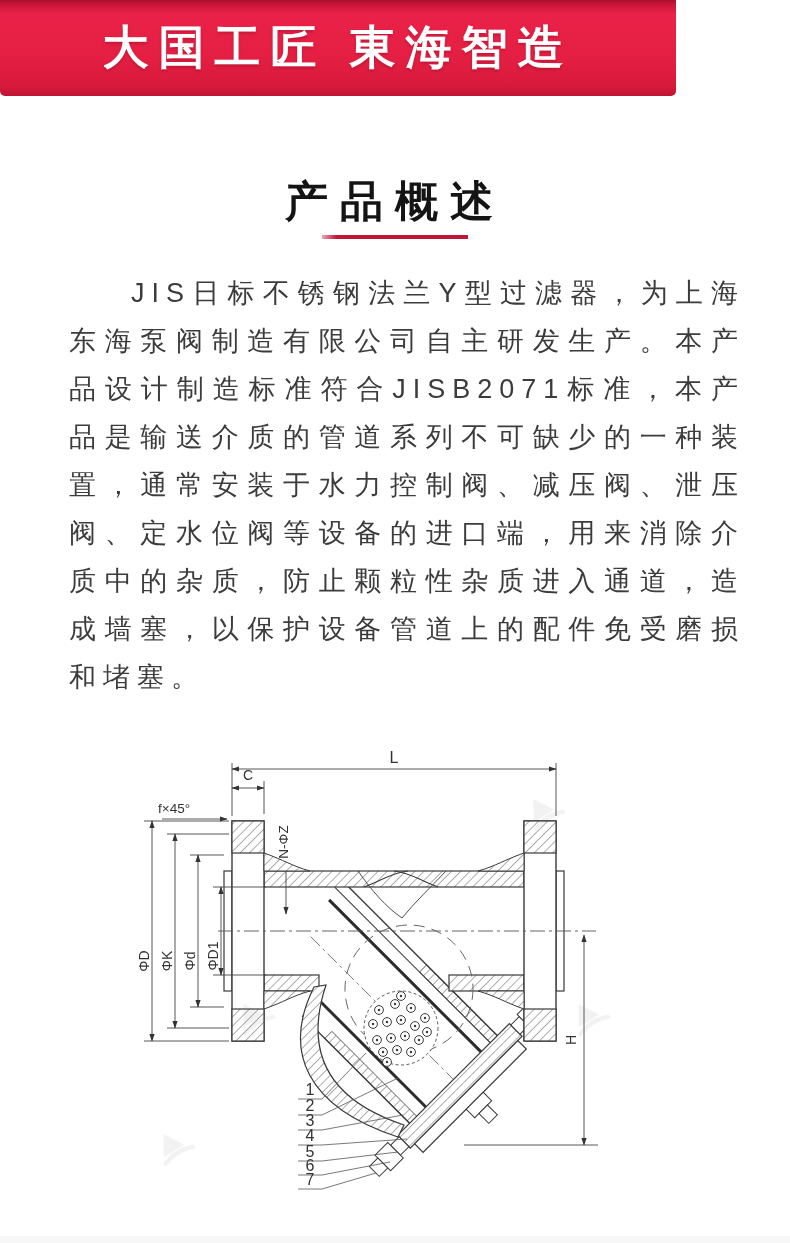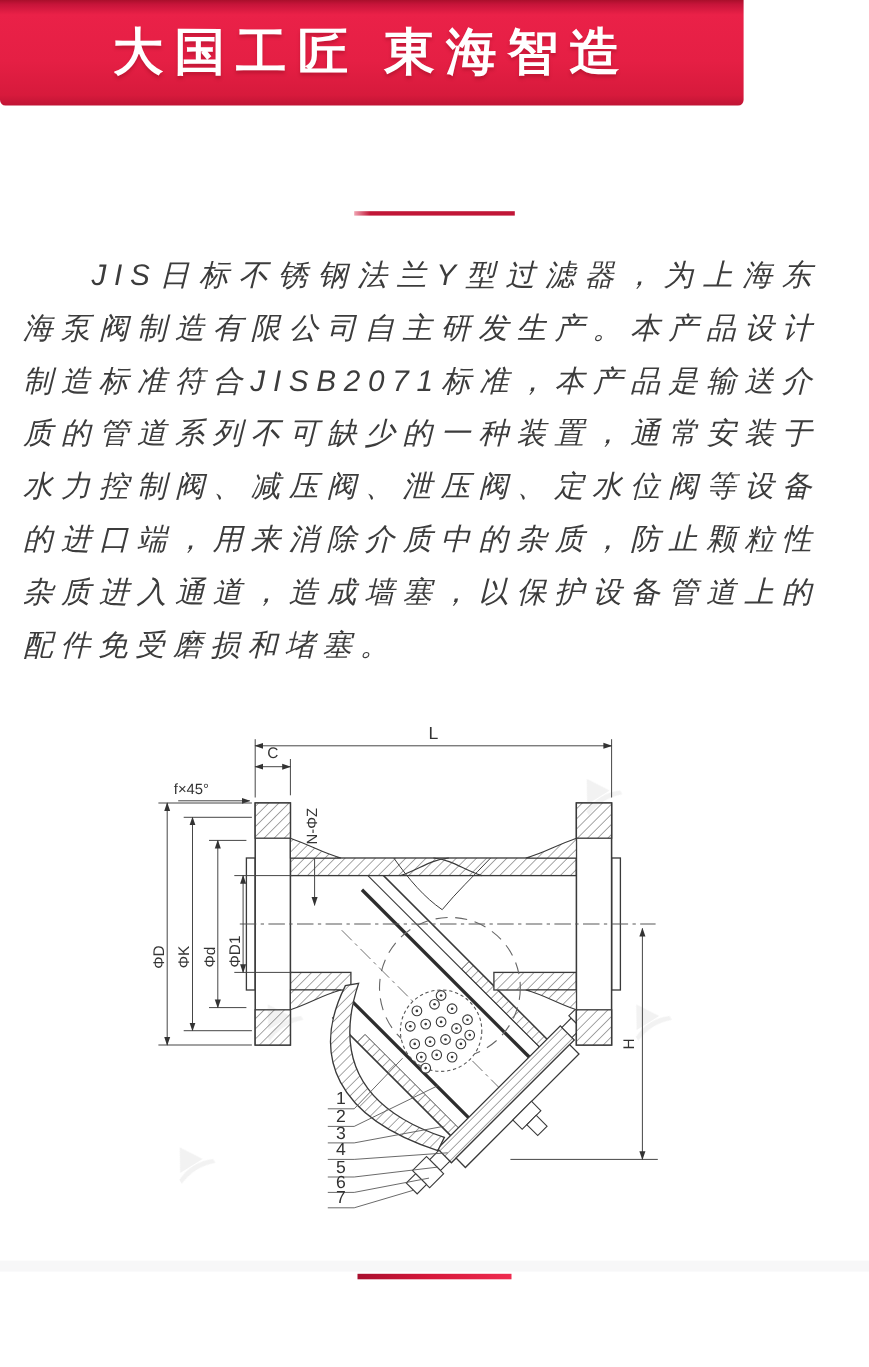--- a/index.html
+++ b/index.html
@@ -15,40 +15,41 @@
     text-shadow:0 2px 3px rgba(90,0,10,.25);}
 
   
   .section-head{margin-top:0;padding-top:180px;text-align:center;}
   .section-title{display:inline-block;font-size:43px;font-weight:bold;color:#141414;
     letter-spacing:12px;line-height:1;margin:0;}
   .title-underline{width:146px;height:4px;margin:12px auto 0;
     background:linear-gradient(90deg,#f0a4b2 0%,#c11637 10%,#c11637 100%);}
 
   
-  .overview{margin:30px 45px 0 21px;font-size:27px;line-height:48px;
-    color:#3c3c3c;letter-spacing:7px;text-align:justify;text-indent:2.3em;font-style:italic;}
+  .overview{margin:30px 45px 0 69px;font-size:27px;line-height:48px;
+    color:#3c3c3c;letter-spacing:7px;text-align:justify;text-indent:2.3em;}
 
   
   .figure-wrap{width:562px;margin:20px auto 0;}
   svg text{font-family:"Liberation Sans","DejaVu Sans",sans-serif;fill:#333;}
 
   
   .footer-band{height:10px;margin-top:26px;background:#f7f7f8;}
   .footer-divider{width:140px;height:5px;margin:2px auto 0;
     background:linear-gradient(90deg,#a80f2e 0%,#d5173a 45%,#ef2c50 100%);}
 </style>
 </head>
 <body>
 
 <div class="banner">
   <div class="banner-title">大国工匠 東海智造</div>
 </div>
 
 <div class="section-head">
+  <h1 class="section-title">产品概述</h1>
   <div class="title-underline"></div>
 </div>
 
 <p class="overview">JIS日标不锈钢法兰Y型过滤器，为上海东海泵阀制造有限公司自主研发生产。本产品设计制造标准符合JISB2071标准，本产品是输送介质的管道系列不可缺少的一种装置，通常安装于水力控制阀、减压阀、泄压阀、定水位阀等设备的进口端，用来消除介质中的杂质，防止颗粒性杂质进入通道，造成墙塞，以保护设备管道上的配件免受磨损和堵塞。</p>
 
 <div class="figure-wrap">
 <svg width="562" height="485" viewBox="0 0 562 485">
   <defs>
     <marker id="ar" viewBox="0 0 10 10" refX="9.2" refY="5" markerWidth="9" markerHeight="9" orient="auto-start-reverse">
       <path d="M0,1.6 L10,5 L0,8.4 z" fill="#333"></path>

